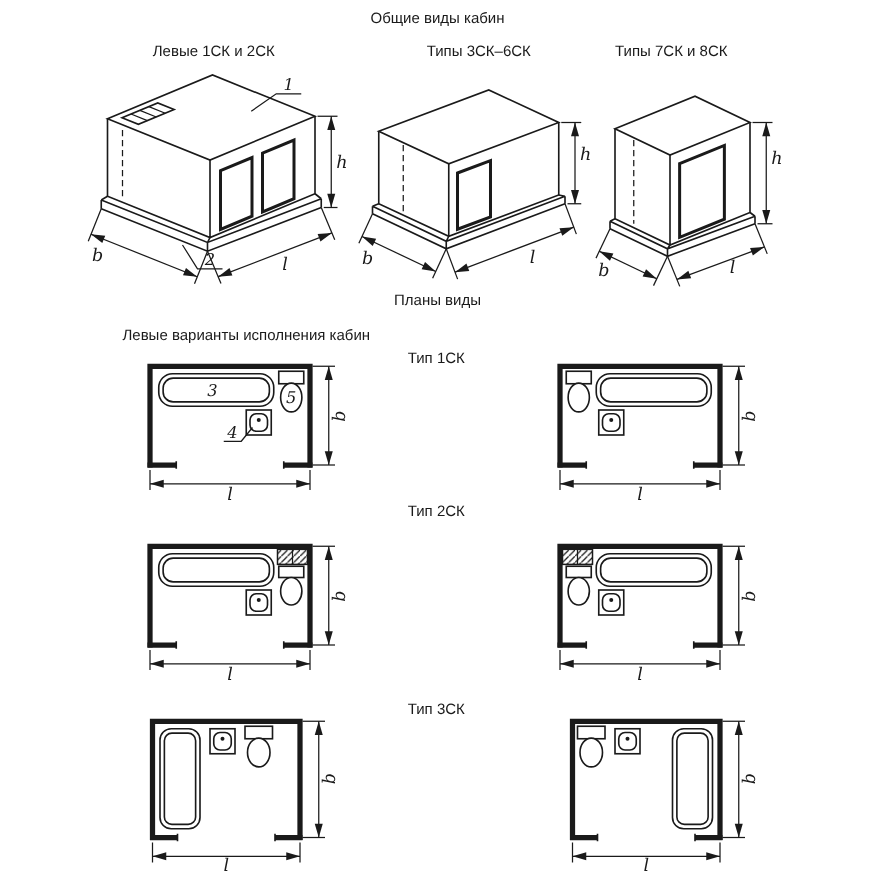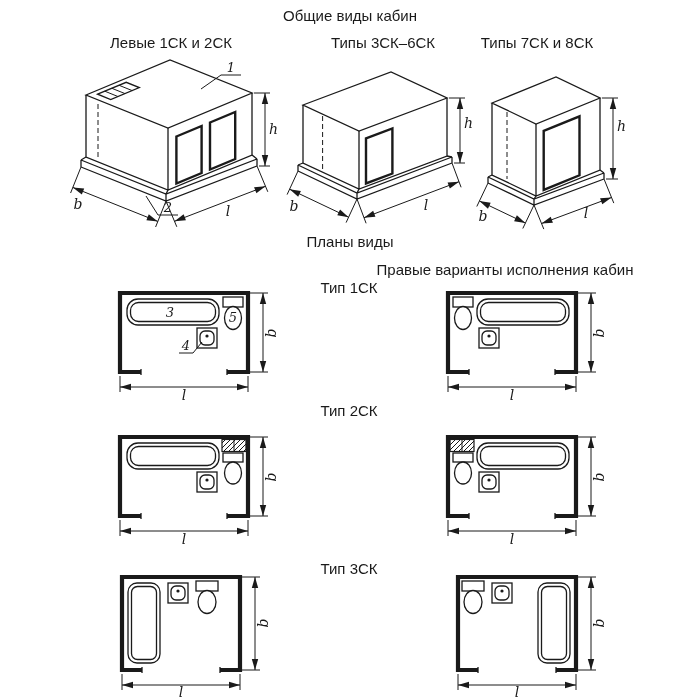--- a/index.html
+++ b/index.html
@@ -1,20 +1,20 @@
 <!DOCTYPE html>
 <html><head>
 <meta charset="utf-8">
 <style>
   *{box-sizing:border-box;margin:0;padding:0}
   html,body{background:#ffffff}
   .page{position:relative;width:700px;height:700px;background:#fff;color:#1a1a1a;
         font-family:"Liberation Sans","DejaVu Sans",sans-serif;overflow:hidden}
   .page svg{position:absolute;left:0;top:0}
-  .lbl{position:absolute;transform:translateX(-50%);font-size:15px;line-height:1.2;
+  .lbl{position:absolute;transform:translateX(-50%);font-size:12px;line-height:1.2;
        white-space:nowrap;color:#1a1a1a;z-index:2}
   
   .ln{fill:none;stroke:#1a1a1a;stroke-width:1.3}
   .thk{fill:none;stroke:#1a1a1a;stroke-width:2.4}
   .thin{fill:none;stroke:#1a1a1a;stroke-width:1}
   .dash{fill:none;stroke:#1a1a1a;stroke-width:1;stroke-dasharray:5 3}
   .wall{fill:none;stroke:#1a1a1a;stroke-width:4.2}
   .fx{fill:none;stroke:#1a1a1a;stroke-width:1.3}
   .fxw{fill:#fff;stroke:#1a1a1a;stroke-width:1.3}
   .fxf{fill:#1a1a1a;stroke:none}
@@ -25,21 +25,21 @@
 </head>
 <body>
 
 <div class="page">
 
   <div class="lbl" style="left:350px;top:7px">Общие виды кабин</div>
   <div class="lbl" style="left:171px;top:34px">Левые 1СК и 2СК</div>
   <div class="lbl" style="left:383px;top:34px">Типы 3СК–6СК</div>
   <div class="lbl" style="left:537px;top:34px">Типы 7СК и 8СК</div>
   <div class="lbl" style="left:350px;top:233px">Планы виды</div>
-  <div class="lbl" style="left:505px;top:261px">Правые варианты исполнения кабин</div>
+  <div class="lbl" style="left:197px;top:261px">Левые варианты исполнения кабин</div>
   <div class="lbl" style="left:349px;top:279px">Тип 1СК</div>
   <div class="lbl" style="left:349px;top:402px">Тип 2СК</div>
   <div class="lbl" style="left:349px;top:560px">Тип 3СК</div>
 
   <svg width="700" height="700" viewBox="0 0 700 700">
     <defs>
       <marker id="arr" viewBox="0 0 12 8" refX="11.5" refY="4" markerWidth="12" markerHeight="8" markerUnits="userSpaceOnUse" orient="auto-start-reverse">
         <path d="M0.5,0.8 L11.5,4 L0.5,7.2 Z" fill="#1a1a1a"></path>
       </marker>
       <pattern id="hatch" patternUnits="userSpaceOnUse" width="5" height="5">

